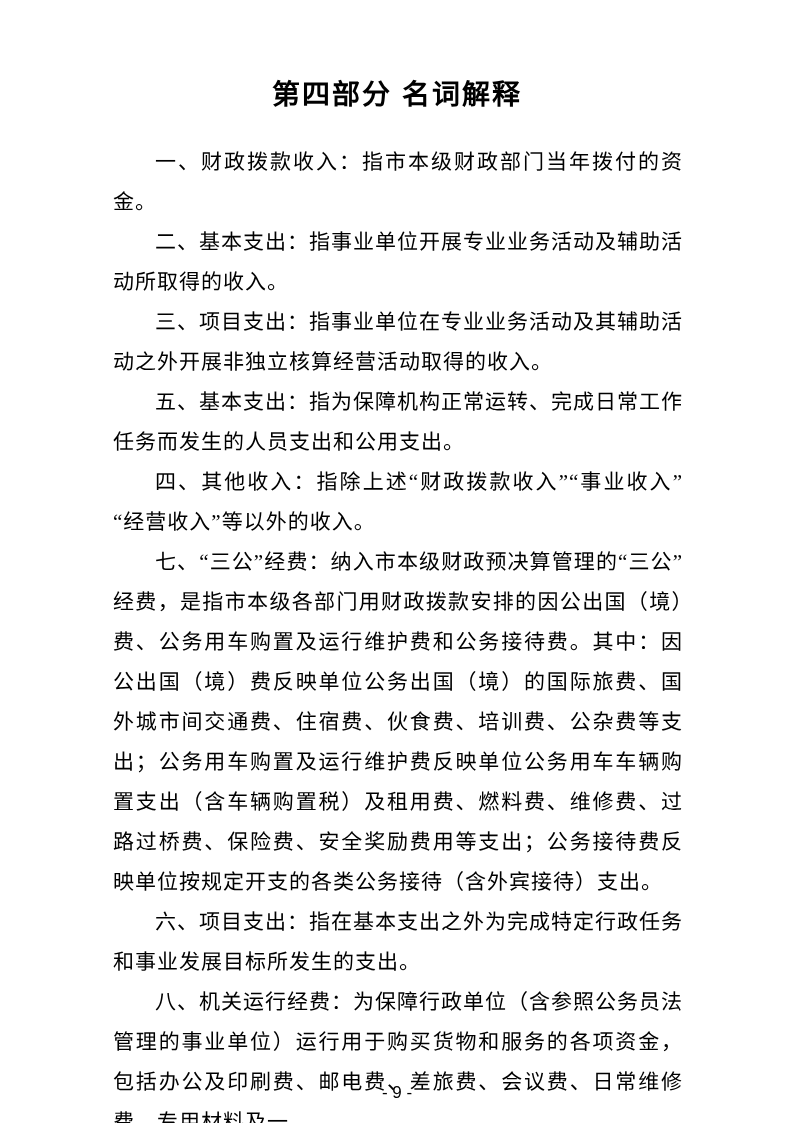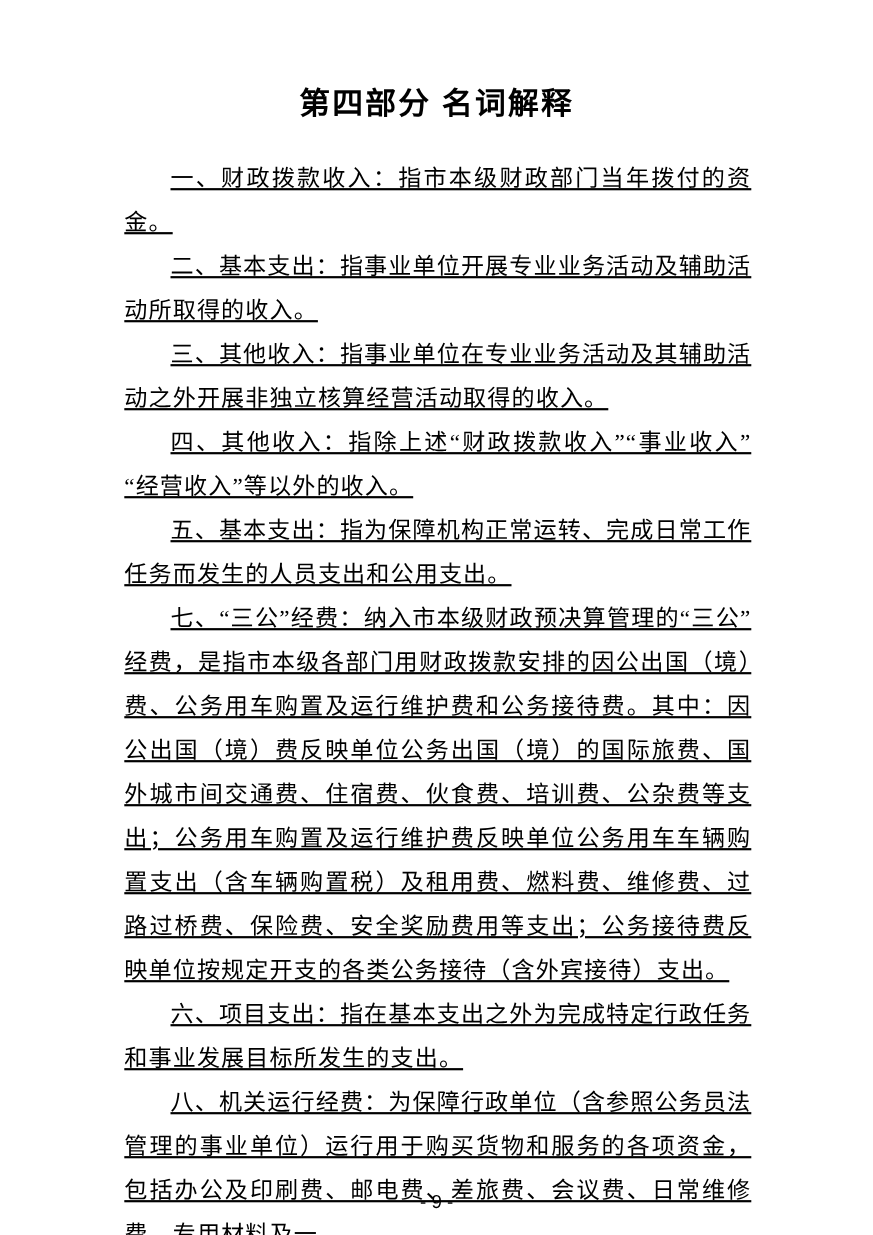--- a/index.html
+++ b/index.html
@@ -41,21 +41,20 @@
     color: #000000;
   }
 
   .para {
     font-size: 21px;
     line-height: 40px;
     letter-spacing: 1px;
     text-align: justify;
     text-indent: 2em;
     word-break: break-all;
-    text-decoration: underline;
   }
 
   .footer {
     position: absolute;
     top: 1082px;
     left: 0;
     width: 100%;
     text-align: center;
     font-family: "Liberation Sans", "DejaVu Sans", sans-serif;
     font-size: 17px;
@@ -66,23 +65,23 @@
 </head>
 <body>
 
 <div class="page">
 
   <h1 class="title">第四部分 名词解释</h1>
 
   <div class="body-text">
     <p class="para">一、财政拨款收入：指市本级财政部门当年拨付的资金。</p>
     <p class="para">二、基本支出：指事业单位开展专业业务活动及辅助活动所取得的收入。</p>
-    <p class="para">三、其他收入：指事业单位在专业业务活动及其辅助活动之外开展非独立核算经营活动取得的收入。</p>
+    <p class="para">三、项目支出：指事业单位在专业业务活动及其辅助活动之外开展非独立核算经营活动取得的收入。</p>
+    <p class="para">五、基本支出：指为保障机构正常运转、完成日常工作任务而发生的人员支出和公用支出。</p>
     <p class="para">四、其他收入：指除上述“财政拨款收入”“事业收入”“经营收入”等以外的收入。</p>
-    <p class="para">五、基本支出：指为保障机构正常运转、完成日常工作任务而发生的人员支出和公用支出。</p>
     <p class="para">七、“三公”经费：纳入市本级财政预决算管理的“三公”经费，是指市本级各部门用财政拨款安排的因公出国（境）费、公务用车购置及运行维护费和公务接待费。其中：因公出国（境）费反映单位公务出国（境）的国际旅费、国外城市间交通费、住宿费、伙食费、培训费、公杂费等支出；公务用车购置及运行维护费反映单位公务用车车辆购置支出（含车辆购置税）及租用费、燃料费、维修费、过路过桥费、保险费、安全奖励费用等支出；公务接待费反映单位按规定开支的各类公务接待（含外宾接待）支出。</p>
     <p class="para">六、项目支出：指在基本支出之外为完成特定行政任务和事业发展目标所发生的支出。</p>
     <p class="para">八、机关运行经费：为保障行政单位（含参照公务员法管理的事业单位）运行用于购买货物和服务的各项资金，包括办公及印刷费、邮电费、差旅费、会议费、日常维修费、专用材料及一</p>
   </div>
 
   <div class="footer">- 9 -</div>
 
 </div>
 
 </body></html>

